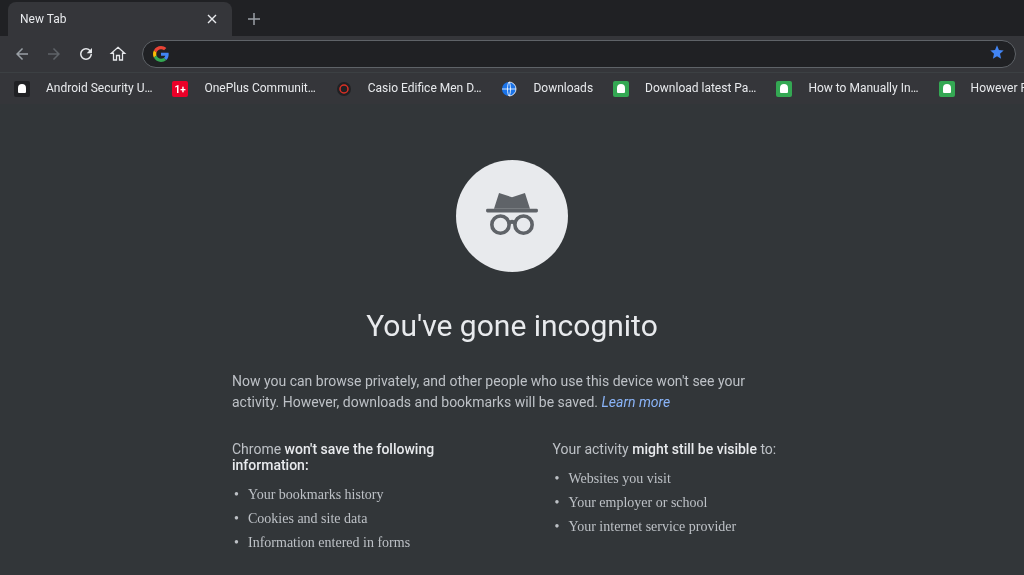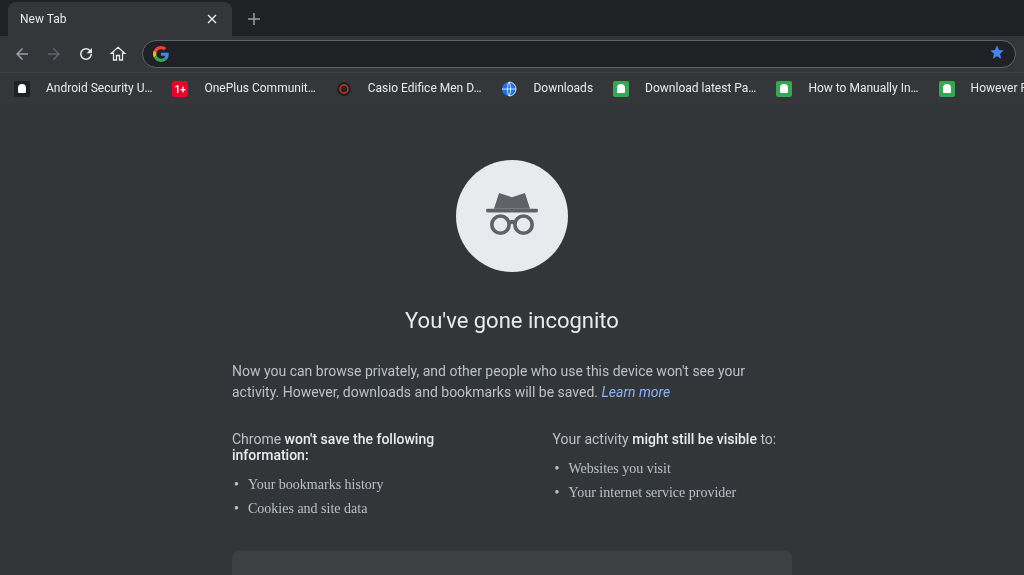--- a/index.html
+++ b/index.html
@@ -138,21 +138,21 @@
       width: 112px;
       height: 112px;
       background: #e8eaed;
       border-radius: 50%;
       display: flex;
       align-items: center;
       justify-content: center;
       margin-bottom: 36px;
     }
     .heading {
-      font-size: 22px;
+      font-size: 30px;
       font-weight: 400;
       color: #e8eaed;
       margin-bottom: 28px;
     }
     .intro {
       max-width: 560px;
       font-size: 14px;
       color: #bdc1c6;
       line-height: 1.5;
       margin-bottom: 28px;
@@ -328,28 +328,30 @@
     <span>Now you can browse privately, and other people who use this device won't see your activity. However, downloads and bookmarks will be saved. </span><a>Learn more</a>
   </div>
   <div class="columns">
     <div class="column">
       <div class="column-header">
         <span>Chrome </span><strong>won't save the following information:</strong>
       </div>
       <ul id="left-list">
           <li>Your bookmarks history</li>
           <li>Cookies and site data</li>
+          <li>Information entered in forms</li>
         </ul>
     </div>
     <div class="column">
       <div class="column-header">
         <span>Your activity </span><strong>might still be visible</strong><span> to:</span>
       </div>
       <ul id="right-list">
           <li>Websites you visit</li>
+          <li>Your employer or school</li>
           <li>Your internet service provider</li>
         </ul>
     </div>
   </div>
   <div class="cookie-box">
     
     
   </div>
 </div>
 

